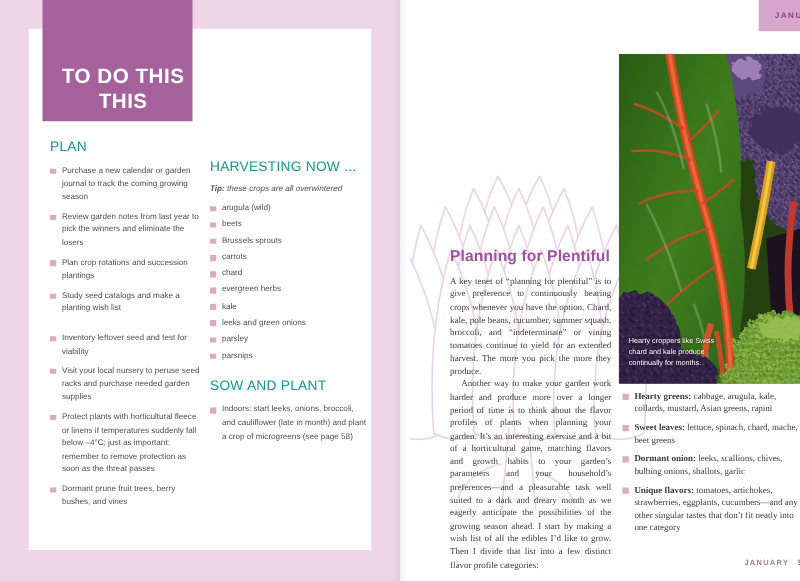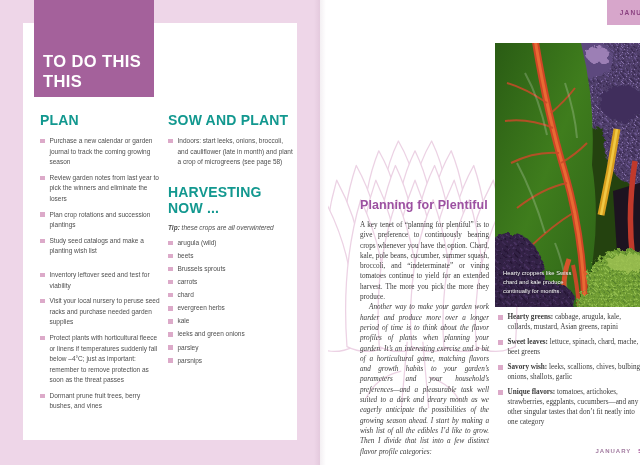--- a/index.html
+++ b/index.html
@@ -7,25 +7,25 @@
   .spread{position:relative;width:640px;height:465px;background:#fff;
           font-family:"Liberation Sans",sans-serif;outline:1px solid #cfcfcf;}
 
   
   .page-left{position:absolute;left:0;top:0;width:320px;height:465px;
              background:var(--pink-frame,#eed6e8);overflow:hidden;}
   .lp-white{position:absolute;left:23px;top:23px;width:274px;height:417px;background:#ffffff;}
   .banner{position:absolute;left:34px;top:0;width:120px;height:97px;
           background:var(--banner-purple,#a4619b);color:#fff;font-weight:bold;
           font-size:16.5px;line-height:20px;letter-spacing:.4px;
-          padding:51px 0 0 9px;box-sizing:border-box;}
+          padding:51px 0 0 9px;box-sizing:border-box;text-align:center;}
   .lp-col1{position:absolute;left:40px;top:112px;width:121px;}
   .lp-col2{position:absolute;left:168px;top:112px;width:126px;}
   .lp-section{margin-bottom:13px;}
-  .sec-title{color:var(--teal,#12988f);font-size:14px;font-weight:bold;
+  .sec-title{color:var(--teal,#12988f);font-size:11px;font-weight:normal;
              letter-spacing:.2px;margin:0 0 8px 0;}
   .todo-item{display:flex;gap:5px;margin-bottom:5px;color:#4e4e4e;
              font-size:6.5px;line-height:10.6px;}
   .harvest-list .todo-item{margin-bottom:2.5px;}
   .bullet{width:4.5px;height:4.5px;background:var(--bullet-pink,#dcaac9);
           margin-top:2.8px;flex:0 0 auto;}
   .tip{font-size:6.5px;font-style:italic;color:#4e4e4e;margin:0 0 7px 0;}
   .tip .tip-label{font-weight:bold;}
 
   
@@ -43,21 +43,21 @@
   .artichoke path.stem-line{fill:none;}
   .photo{position:absolute;left:167px;top:43px;width:151px;height:264px;overflow:hidden;}
   .photo svg{display:block;width:100%;height:100%;}
   .photo-caption{position:absolute;left:8px;bottom:11px;width:80px;color:#fff;
                  font-size:5.8px;line-height:9px;text-shadow:0 0 2px rgba(0,0,0,.75);}
   .article{position:absolute;left:32px;top:198px;width:129px;z-index:2;}
   .article h2{margin:0 0 8px 0;font-size:12.5px;font-weight:bold;
               color:var(--title-purple,#9c51a1);letter-spacing:.1px;}
   .article p{margin:0;font-family:"Liberation Serif",serif;font-size:7.2px;
              line-height:10.3px;color:#3b3b3b;text-align:justify;}
-  .article p.indent{text-indent:9px;font-style:italic;}
+  .article p.indent{text-indent:9px;}
   .flavors{position:absolute;left:170px;top:313px;width:149px;z-index:2;}
   .flavor-item{display:flex;gap:5px;margin-bottom:5.5px;
                font-family:"Liberation Serif",serif;font-size:7.2px;
                line-height:9.8px;color:#3b3b3b;}
   .flavor-item .bullet{margin-top:2.2px;}
   .flavor-label{font-weight:bold;}
   .rp-footer{position:absolute;right:27px;bottom:11px;font-size:6px;z-index:2;}
   .rp-footer .flabel{color:#a27ba0;letter-spacing:1px;font-weight:bold;}
   .rp-footer .fpage{color:var(--footer-accent,#a34f96);font-weight:bold;margin-left:7px;}
 </style>
@@ -108,27 +108,20 @@
             <span>Protect plants with horticultural fleece or linens if temperatures suddenly fall below –4°C; just as important: remember to remove protection as soon as the threat passes</span>
           </div>
         <div class="todo-item">
             <span class="bullet"></span>
             <span>Dormant prune fruit trees, berry bushes, and vines</span>
           </div>
       </div>
     </div>
 
     <div class="lp-col2">
-      <div class="lp-section">
-        <h3 class="sec-title">SOW AND PLANT</h3>
-        <div class="todo-item">
-            <span class="bullet"></span>
-            <span>Indoors: start leeks, onions, broccoli, and cauliflower (late in month) and plant a crop of microgreens (see page 58)</span>
-          </div>
-      </div>
       <div class="lp-section harvest-list" style="margin-top:16px;">
         <h3 class="sec-title">HARVESTING NOW ...</h3>
         <p class="tip"><span class="tip-label">Tip:</span><span> these crops are all overwintered</span></p>
         <div class="todo-item">
             <span class="bullet"></span>
             <span>arugula (wild)</span>
           </div>
         <div class="todo-item">
             <span class="bullet"></span>
             <span>beets</span>
@@ -157,20 +150,27 @@
             <span class="bullet"></span>
             <span>leeks and green onions</span>
           </div>
         <div class="todo-item">
             <span class="bullet"></span>
             <span>parsley</span>
           </div>
         <div class="todo-item">
             <span class="bullet"></span>
             <span>parsnips</span>
+          </div>
+      </div>
+      <div class="lp-section">
+        <h3 class="sec-title">SOW AND PLANT</h3>
+        <div class="todo-item">
+            <span class="bullet"></span>
+            <span>Indoors: start leeks, onions, broccoli, and cauliflower (late in month) and plant a crop of microgreens (see page 58)</span>
           </div>
       </div>
     </div>
   </div>
 
   <div class="page-right">
 
     <svg class="artichoke" viewBox="0 0 200 380" preserveAspectRatio="xMidYMid meet">
       <g id="arti-g">
           <path d="M 68 190 Q 62 137.75 83 95 Q 108 137.75 102 190 Q 85 200 68 190 Z"></path>
@@ -294,21 +294,21 @@
       <div class="flavor-item">
           <span class="bullet"></span>
           <span><span class="flavor-label">Hearty greens:</span><span> cabbage, arugula, kale, collards, mustard, Asian greens, rapini</span></span>
         </div>
       <div class="flavor-item">
           <span class="bullet"></span>
           <span><span class="flavor-label">Sweet leaves:</span><span> lettuce, spinach, chard, mache, beet greens</span></span>
         </div>
       <div class="flavor-item">
           <span class="bullet"></span>
-          <span><span class="flavor-label">Savory wish:</span><span> leeks, scallions, chives, bulbing onions, shallots, garlic</span></span>
+          <span><span class="flavor-label">Dormant onion:</span><span> leeks, scallions, chives, bulbing onions, shallots, garlic</span></span>
         </div>
       <div class="flavor-item">
           <span class="bullet"></span>
           <span><span class="flavor-label">Unique flavors:</span><span> tomatoes, artichokes, strawberries, eggplants, cucumbers—and any other singular tastes that don’t fit neatly into one category</span></span>
         </div>
     </div>
 
     <div class="month-tab">JANUARY</div>
 
     <div class="rp-footer">

